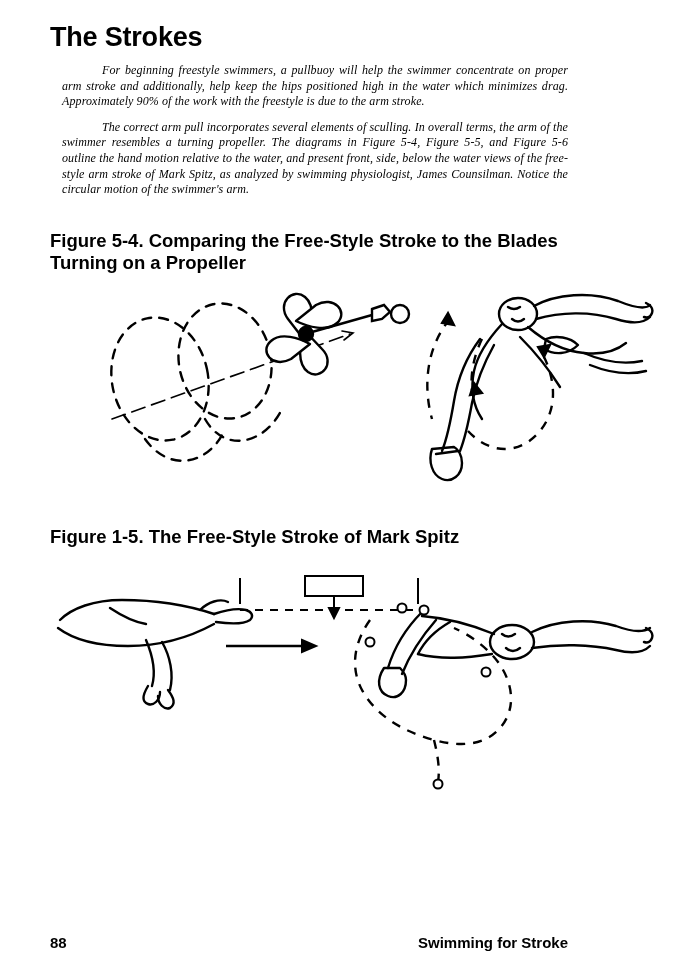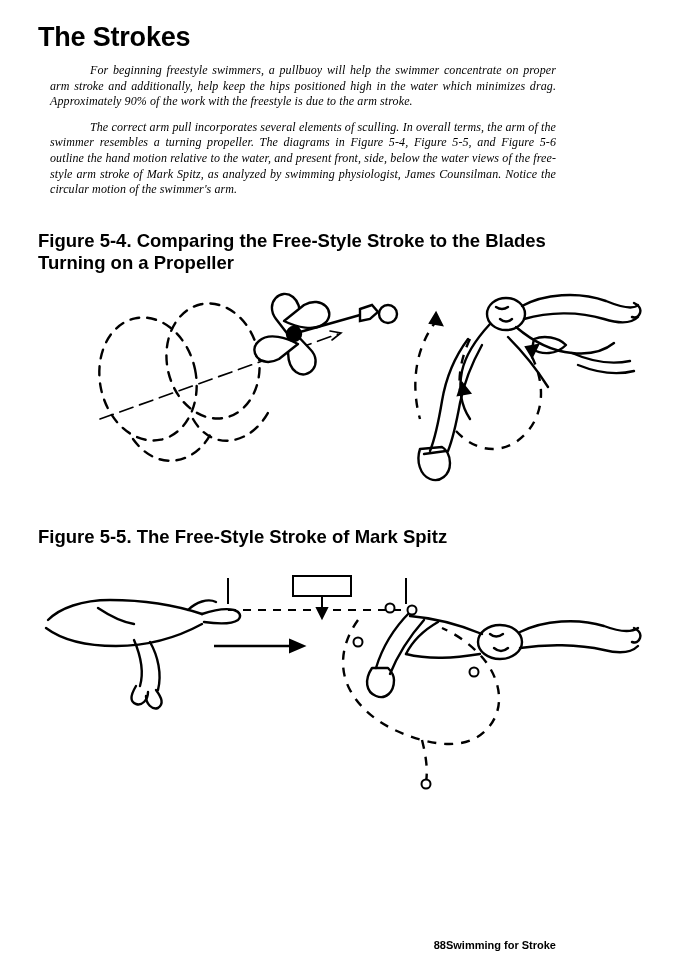--- a/index.html
+++ b/index.html
@@ -10,21 +10,21 @@
   body {
     width: 673px;
     height: 969px;
     position: relative;
     font-family: "Liberation Serif", serif;
     color: #000000;
     overflow: hidden;
   }
   .page {
     position: absolute;
-    left: 0; top: 0;
+    left: 12px; top: 0;
     width: 588px;
     height: 969px;
     box-sizing: border-box;
     padding: 22px 32px 0 38px;
   }
   h1.chapter-title {
     font-family: "Liberation Sans", sans-serif;
     font-size: 27px;
     font-weight: bold;
     margin: 0 0 4px 0;
@@ -59,24 +59,24 @@
   }
   .fig1-wrap { height: 215px; margin-top: 4px; }
   .fig2-wrap { height: 270px; margin-top: 2px; }
   svg { display: block; }
   .footer {
     position: absolute;
     left: 38px;
     right: 32px;
     bottom: 18px;
     display: flex;
-    justify-content: flex-end;
+    justify-content: space-between;
     align-items: flex-end;
     font-family: "Liberation Sans", sans-serif;
-    font-size: 11px;
+    font-size: 15px;
     font-weight: bold;
   }
   .figlabel {
     font-family: "Liberation Sans", sans-serif;
     font-weight: bold;
     font-size: 10px;
   }
   .figlabel-small {
     font-family: "Liberation Sans", sans-serif;
     font-weight: bold;
@@ -155,21 +155,21 @@
         <path d="M432 60 C424 76 420 96 422 112"></path>
       </g>
       <g stroke="#000" stroke-width="2.2" fill="#000">
         <path d="M398 34 L404 46 L392 44 Z"></path>
         <path d="M424 104 L432 114 L420 116 Z"></path>
         <path d="M494 78 L500 66 L488 68 Z"></path>
       </g>
     </svg>
   </div>
 
-  <h3 class="figure-title">Figure 5-5.   The Free-Style Stroke of Mark Spitz</h3>
+  <h3 class="figure-title">Figure 1-5.   The Free-Style Stroke of Mark Spitz</h3>
 
   <div class="figure-block fig2-wrap">
     <svg width="605" height="270" viewBox="0 0 605 270" fill="none" xmlns="http://www.w3.org/2000/svg">
 
       <text x="122" y="22" class="figlabel">POINT OF ENTRY</text>
       <text x="259" y="22" class="figlabel-small">NET HAND</text>
       <text x="262" y="38" class="figlabel-small">MOTION</text>
       <text x="330" y="22" class="figlabel">POINT OF EXIT</text>
       <text x="172" y="90" class="figlabel">BODY</text>
       <text x="132" y="106" class="figlabel">MOTION FORWARD</text>

